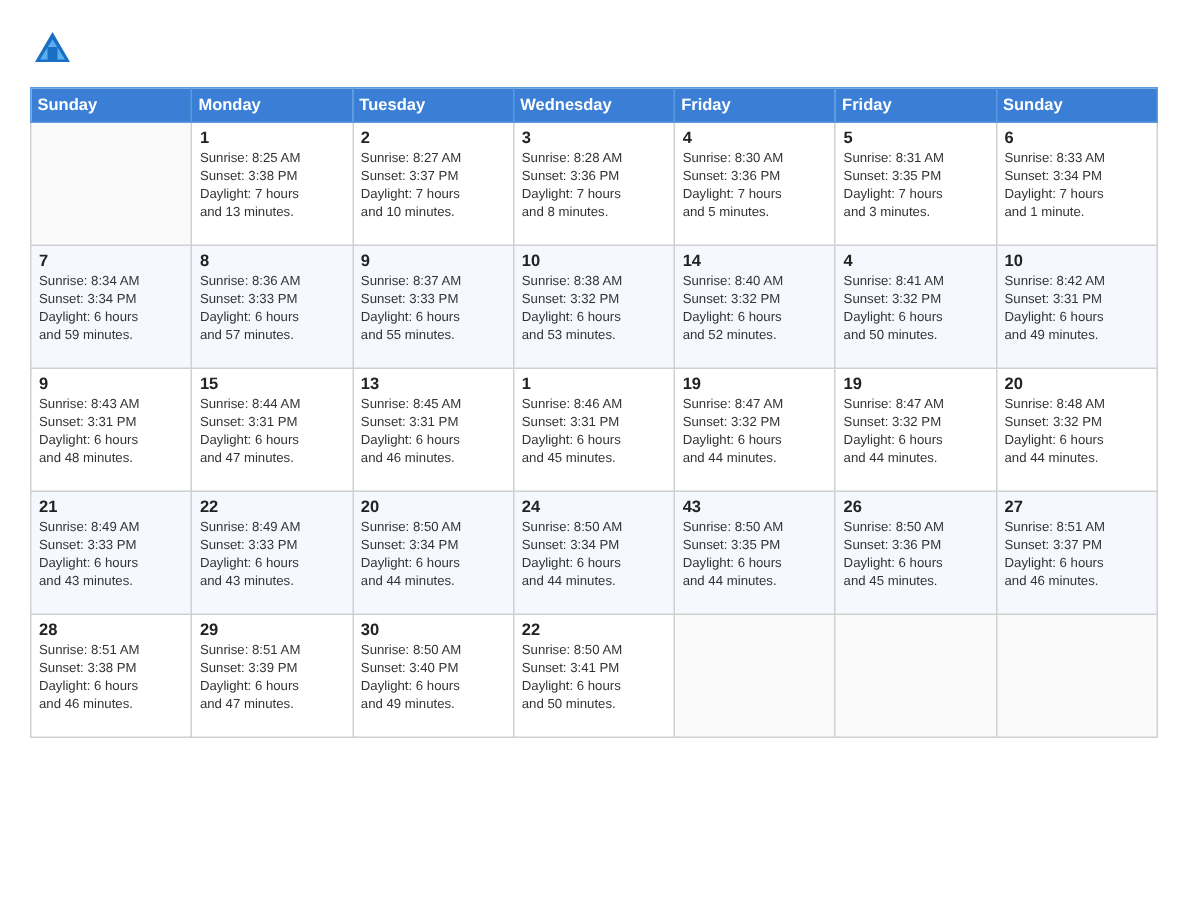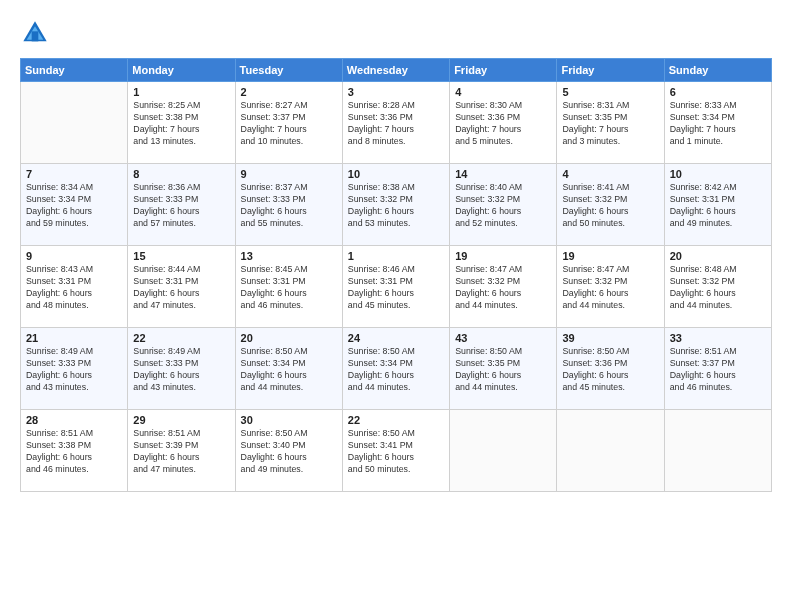--- a/index.html
+++ b/index.html
@@ -236,25 +236,25 @@
           </td>
           <td>
             <span class="day-number">24</span>
             <div class="day-info">Sunrise: 8:50 AM<br>Sunset: 3:34 PM<br>Daylight: 6 hours<br>and 44 minutes.</div>
           </td>
           <td>
             <span class="day-number">43</span>
             <div class="day-info">Sunrise: 8:50 AM<br>Sunset: 3:35 PM<br>Daylight: 6 hours<br>and 44 minutes.</div>
           </td>
           <td>
-            <span class="day-number">39</span>
+            <span class="day-number">26</span>
             <div class="day-info">Sunrise: 8:50 AM<br>Sunset: 3:36 PM<br>Daylight: 6 hours<br>and 45 minutes.</div>
           </td>
           <td>
-            <span class="day-number">33</span>
+            <span class="day-number">27</span>
             <div class="day-info">Sunrise: 8:51 AM<br>Sunset: 3:37 PM<br>Daylight: 6 hours<br>and 46 minutes.</div>
           </td>
         </tr>
         <tr>
           <td>
             <span class="day-number">28</span>
             <div class="day-info">Sunrise: 8:51 AM<br>Sunset: 3:38 PM<br>Daylight: 6 hours<br>and 46 minutes.</div>
           </td>
           <td>
             <span class="day-number">29</span>

